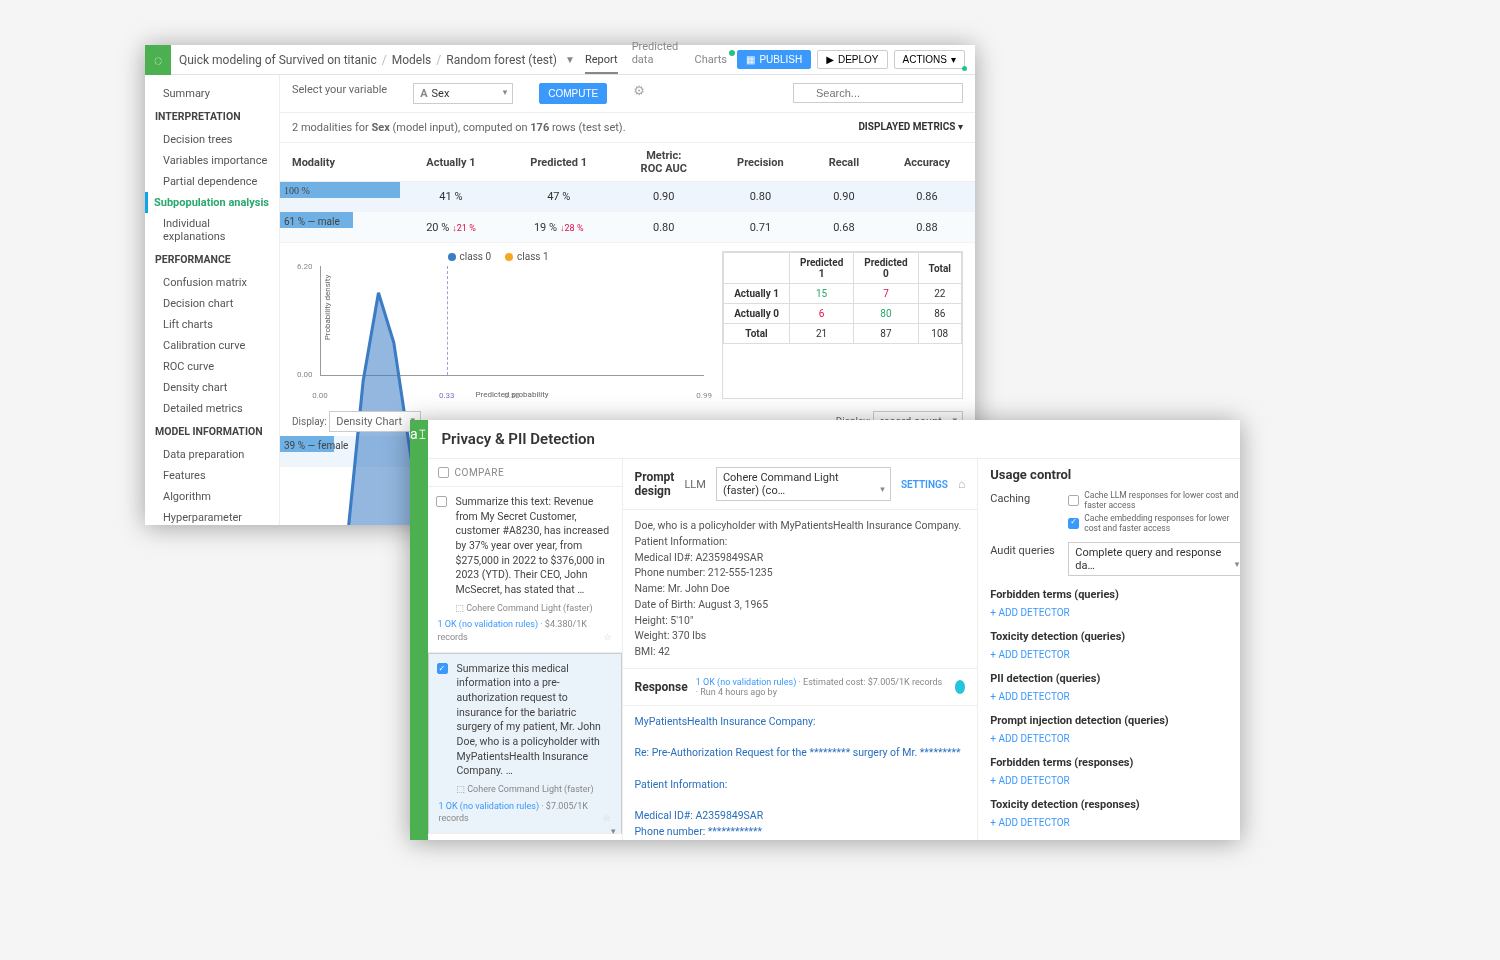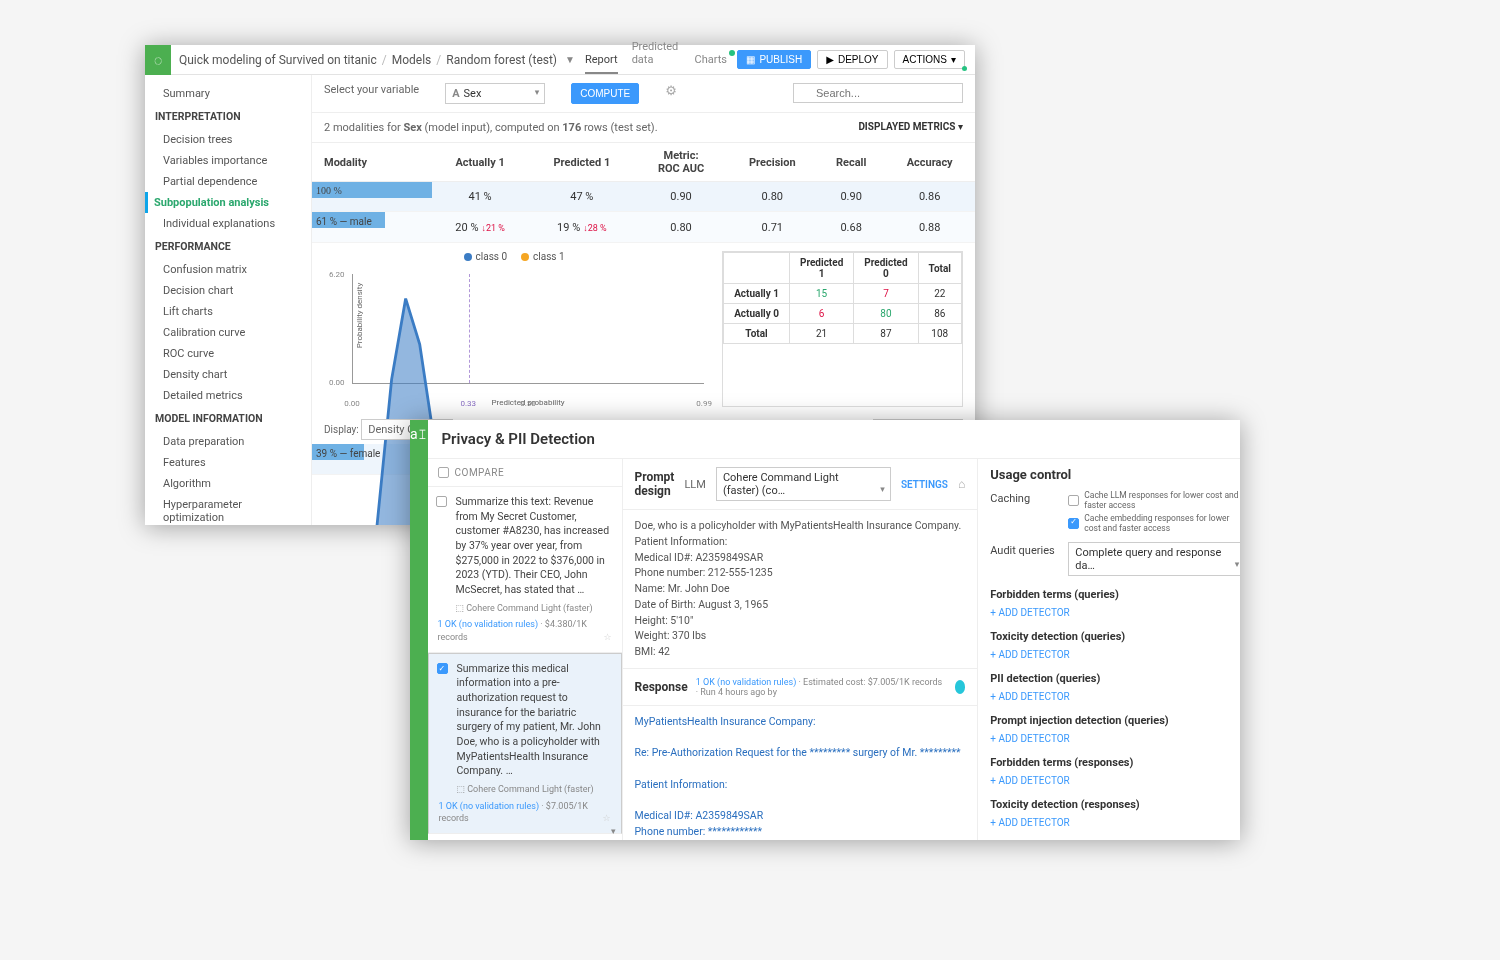--- a/index.html
+++ b/index.html
@@ -16,21 +16,21 @@
 .w1-tab{font-size:11px;color:#888;padding:6px 0;border-bottom:2px solid transparent;position:relative}
 .w1-tab.active{color:#444;border-bottom-color:#888}
 .w1-tab .dot{width:6px;height:6px;background:#26c281;border-radius:50%;position:absolute;right:-8px;top:3px}
 .w1-acts{display:flex;gap:6px;padding-right:10px;align-items:center}
 .btn{display:inline-flex;align-items:center;gap:4px;font-size:10px;padding:3px 8px;border:1px solid #ccc;background:#fff;cursor:pointer;border-radius:2px}
 .btn.primary{background:#3b99fc;border-color:#3b99fc;color:#fff}
 .btn .dot2{width:5px;height:5px;background:#26c281;border-radius:50%;position:absolute;right:-3px;bottom:-3px}
 .w1-body{display:flex;flex:1;overflow:hidden}
 
 
-.sb{width:167px;border-right:1px solid #eee;padding:8px 0;overflow:auto;font-size:11px}
+.sb{width:135px;border-right:1px solid #eee;padding:8px 0;overflow:auto;font-size:11px}
 .sb-h{font-weight:700;color:#444;padding:6px 10px;font-size:10.5px}
 .sb-i{padding:4px 10px 4px 18px;color:#555;cursor:pointer}
 .sb-i.active{color:#2aa76d;font-weight:700;border-left:3px solid #0ea5e9;padding-left:6px}
 
 
 .mn{flex:1;display:flex;flex-direction:column;overflow:auto}
 .bar{display:flex;gap:26px;padding:8px 12px;border-bottom:1px solid #eee}
 .lbl{font-size:11px;color:#666}
 .sel{border:1px solid #ccc;padding:3px 18px 3px 6px;font-size:11px;background:#fff;position:relative;min-width:100px}
 .sel::after{content:"▾";position:absolute;right:5px;color:#888;font-size:9px}
@@ -47,21 +47,21 @@
 .modcol{width:120px}
 .modbar{height:16px;background:#6fb1e4;display:inline-block}
 .delta-up{color:#2aa76d;font-size:9px;margin-left:3px}
 .delta-dn{color:#d14;font-size:9px;margin-left:3px}
 tr.mod-row{background:#f8fbfe}
 tr.mod-row.hl{background:#eef5fc}
 
 
 .chartrow{display:flex;padding:8px 12px;gap:18px}
 .chartbox{flex:1}
-.legend{display:flex;justify-content:center;gap:14px;font-size:10px;color:#555;margin-bottom:12px}
+.legend{display:flex;justify-content:center;gap:14px;font-size:10px;color:#555;margin-bottom:4px}
 .lgs{display:inline-flex;align-items:center;gap:4px}
 .lgs i{width:8px;height:8px;border-radius:50%}
 .c0{background:#3b7cc4}
 .c1{background:#f5a623}
 .chart{position:relative;height:110px;border-left:1px solid #999;border-bottom:1px solid #999;margin-left:28px}
 .ylab{position:absolute;left:-26px;top:50%;transform:rotate(-90deg) translateX(18px);font-size:8px;color:#666;white-space:nowrap}
 .xlab{text-align:center;font-size:8px;color:#666;margin-top:2px;margin-left:28px}
 .ytick{position:absolute;left:-24px;font-size:8px;color:#888}
 .xtick{position:absolute;bottom:-12px;font-size:8px;color:#888;transform:translateX(-50%)}
 .curve{position:absolute;inset:0}

